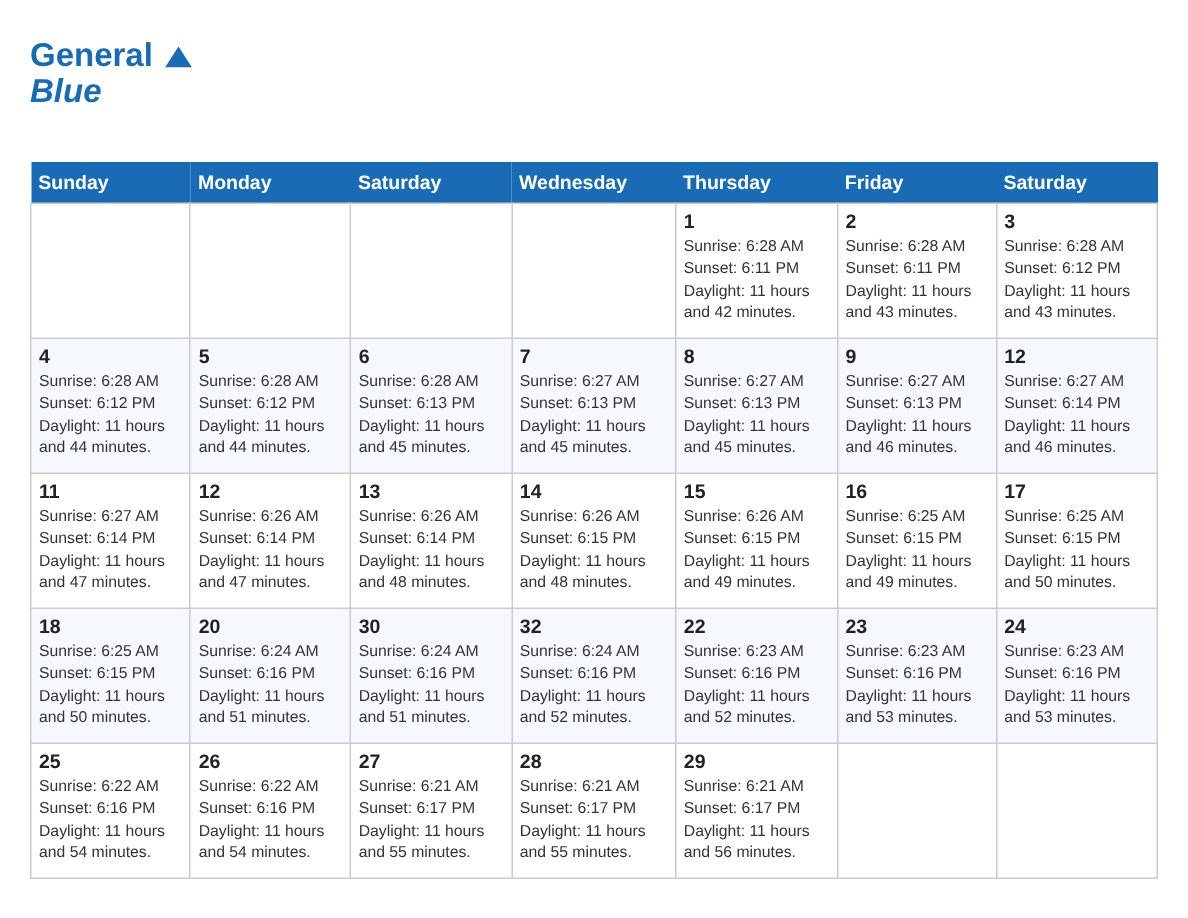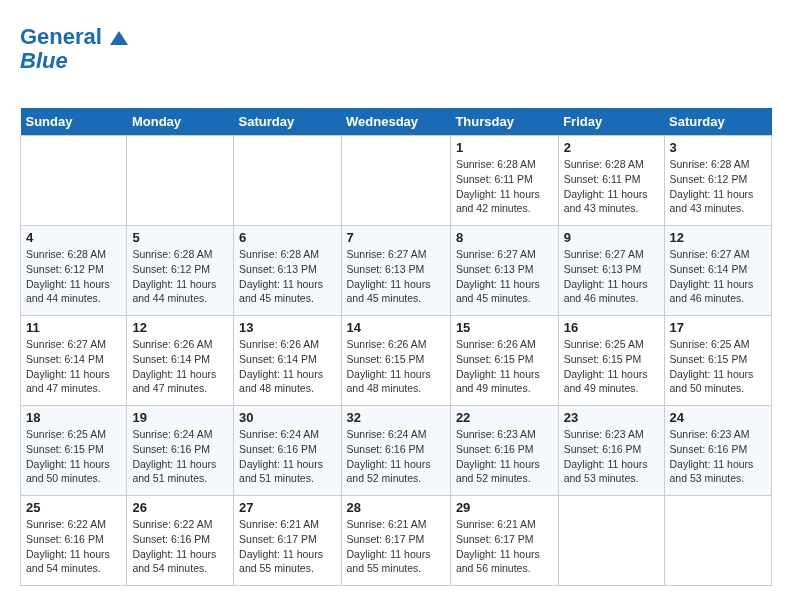--- a/index.html
+++ b/index.html
@@ -191,21 +191,21 @@
           <span class="day-num">17</span>
           <div class="day-info">Sunrise: 6:25 AM<br>Sunset: 6:15 PM<br>Daylight: 11 hours and 50 minutes.</div>
         </td>
       </tr>
       <tr>
         <td>
           <span class="day-num">18</span>
           <div class="day-info">Sunrise: 6:25 AM<br>Sunset: 6:15 PM<br>Daylight: 11 hours and 50 minutes.</div>
         </td>
         <td>
-          <span class="day-num">19</span>
+          <span class="day-num">20</span>
           <div class="day-info">Sunrise: 6:24 AM<br>Sunset: 6:16 PM<br>Daylight: 11 hours and 51 minutes.</div>
         </td>
         <td>
           <span class="day-num">30</span>
           <div class="day-info">Sunrise: 6:24 AM<br>Sunset: 6:16 PM<br>Daylight: 11 hours and 51 minutes.</div>
         </td>
         <td>
           <span class="day-num">32</span>
           <div class="day-info">Sunrise: 6:24 AM<br>Sunset: 6:16 PM<br>Daylight: 11 hours and 52 minutes.</div>
         </td>

